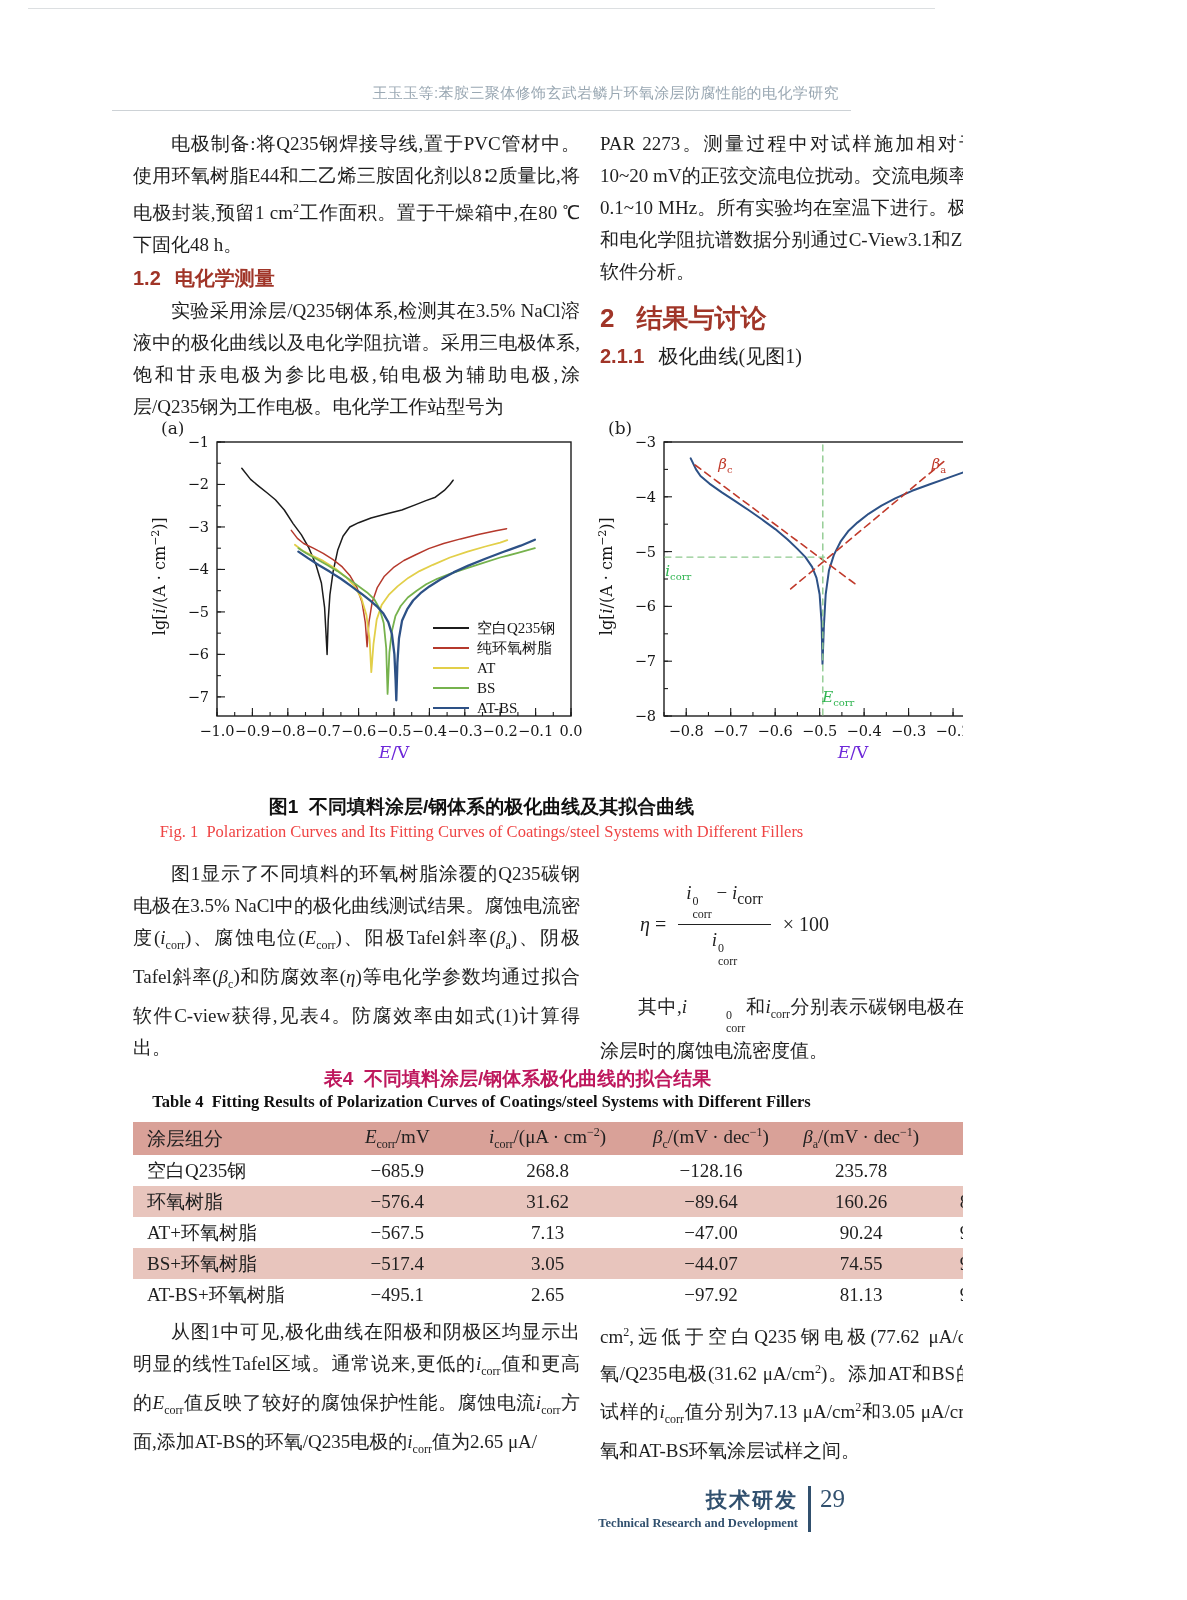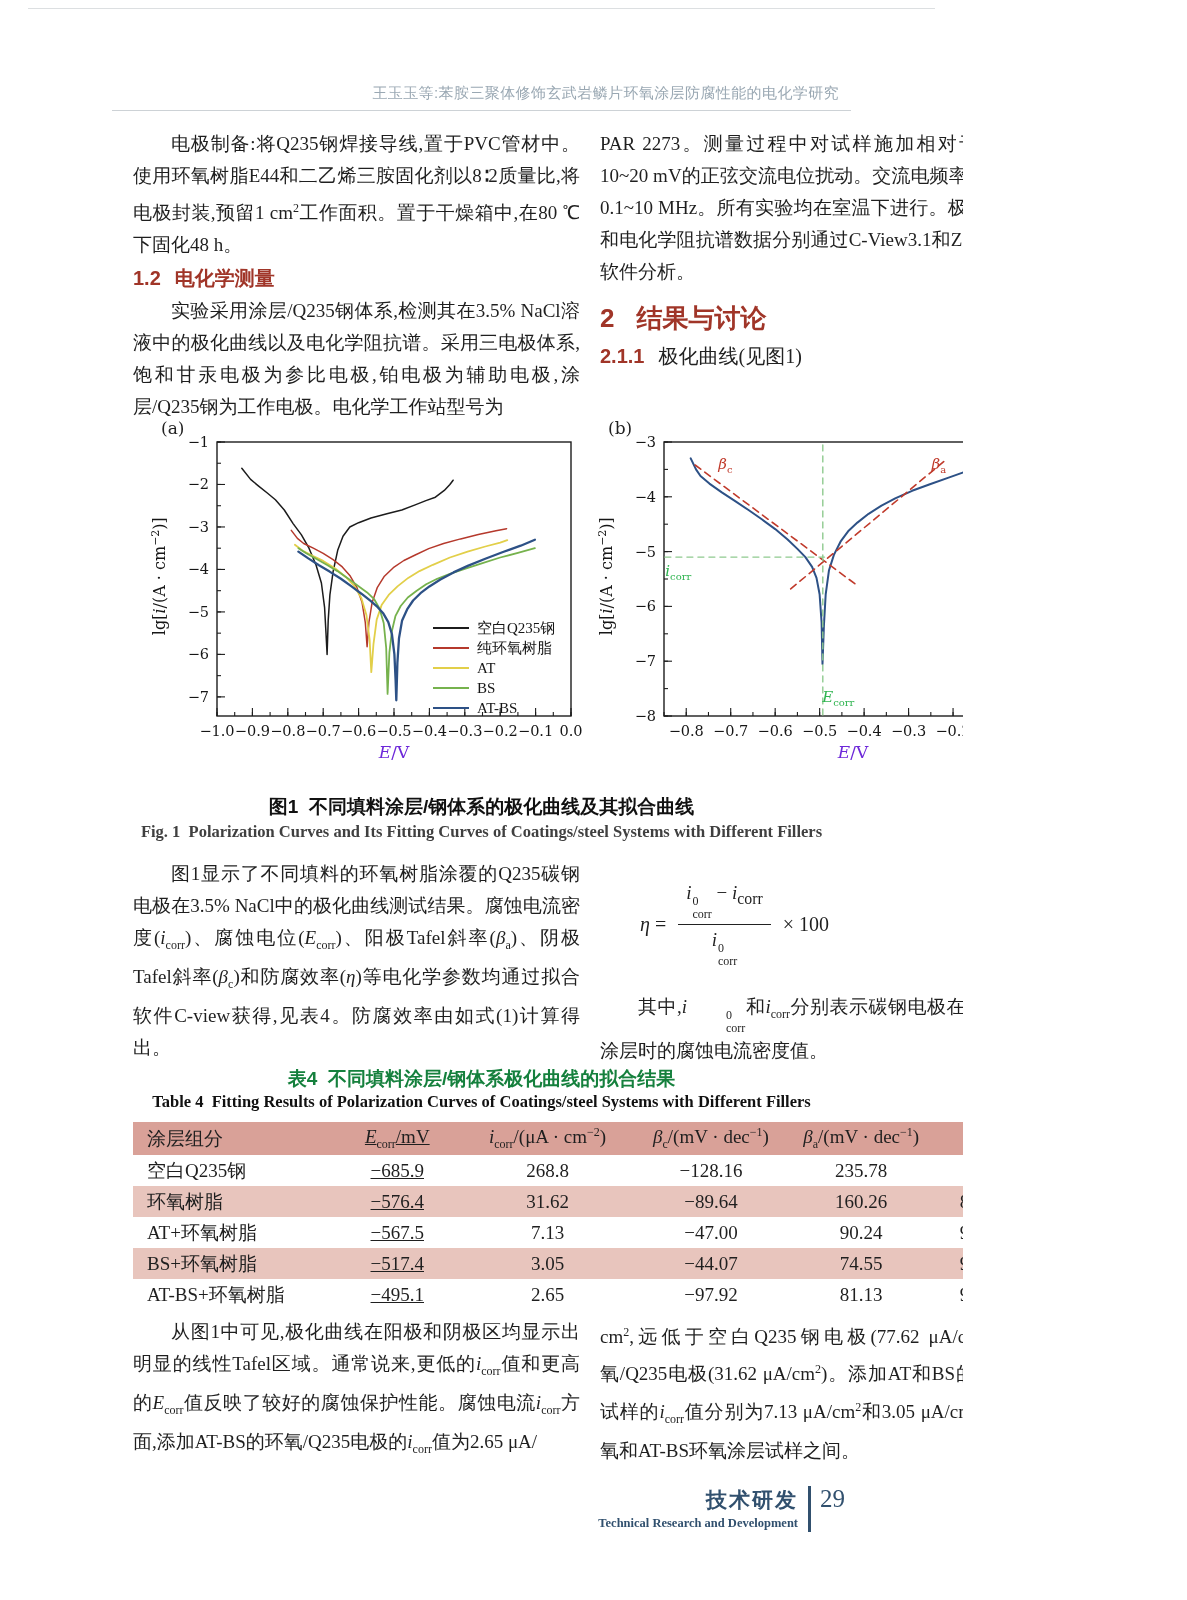--- a/index.html
+++ b/index.html
@@ -35,41 +35,41 @@
   .anno{position:absolute;transform:translate(-50%,-50%);font-size:15px;font-family:"DejaVu Serif",serif;white-space:nowrap;}
   .anno sub{font-size:10px;}
   .legend{position:absolute;}
   .lg-row{display:flex;align-items:center;height:20px;}
   .lg-line{width:36px;height:2px;margin-right:8px;flex:0 0 36px;}
   .lg-label{font-size:15px;color:#161616;white-space:nowrap;}
 
   .caption-zh{position:absolute;top:794px;left:0;width:100%;text-align:center;white-space:pre;
         font-family:"Liberation Sans",sans-serif;font-weight:700;font-size:19px;color:#111;}
   .caption-en{position:absolute;top:822px;left:0;width:100%;text-align:center;white-space:pre;
-        font-weight:700;font-size:16.5px;color:#404040;}
+        font-weight:400;font-size:16.5px;color:#ef4444;}
 
   .equation{display:flex;align-items:center;margin:24px 0 24px;padding-left:40px;font-size:20px;}
   .frac{display:inline-flex;flex-direction:column;align-items:center;margin:0 12px;font-size:19px;}
   .frac .fr-num{padding:0 8px 4px;border-bottom:1.5px solid #222;}
   .frac .fr-den{padding:4px 8px 0;}
   .ss{display:inline-flex;flex-direction:column;vertical-align:-6px;line-height:1.05;margin-left:1px;}
   .ss sup,.ss sub{font-size:12px;line-height:1.05;}
   .eq-no{margin-left:auto;padding-right:4px;}
 
   .tcap-zh{position:absolute;top:1066px;left:0;width:100%;text-align:center;white-space:pre;
-        font-family:"Liberation Sans",sans-serif;font-weight:700;font-size:19px;color:#15803d;}
+        font-family:"Liberation Sans",sans-serif;font-weight:700;font-size:19px;color:#be185d;padding-left:36px;}
   .tcap-en{position:absolute;top:1092px;left:0;width:100%;text-align:center;white-space:pre;
         font-weight:700;font-size:16.5px;color:#111;}
   .ftable{position:absolute;top:1122px;left:133px;width:897px;border-collapse:collapse;font-size:19px;table-layout:fixed;}
   .ftable th{background:#d9a198;font-weight:400;height:31px;text-align:center;}
   .ftable td{height:29px;text-align:center;}
   .ftable tbody tr:nth-child(even) td{background:#e8c5bd;}
   .ftable .c1{text-align:left;padding-left:14px;}
   .ftable th.w1,.ftable td.w1{width:21%;}
-  .ftable th.w2,.ftable td.w2{width:15%;text-decoration:underline;}
+  .ftable th.w2,.ftable td.w2{width:15%;}
   .ftable th.w3,.ftable td.w3{width:19%;}
   .ftable th.w4,.ftable td.w4{width:18%;}
   .ftable th.w5,.ftable td.w5{width:16%;}
   .ftable th.w6,.ftable td.w6{width:11%;}
 
   .footer{position:absolute;top:1486px;right:118px;display:flex;}
   .f-left{text-align:right;margin-right:10px;}
   .f-zh{font-family:"Liberation Sans",sans-serif;font-weight:700;font-size:21px;color:#31506e;letter-spacing:2px;}
   .f-en{font-size:12.5px;font-weight:700;color:#31506e;margin-top:2px;}
   .f-bar{width:3px;height:46px;background:#31506e;margin-right:9px;}

